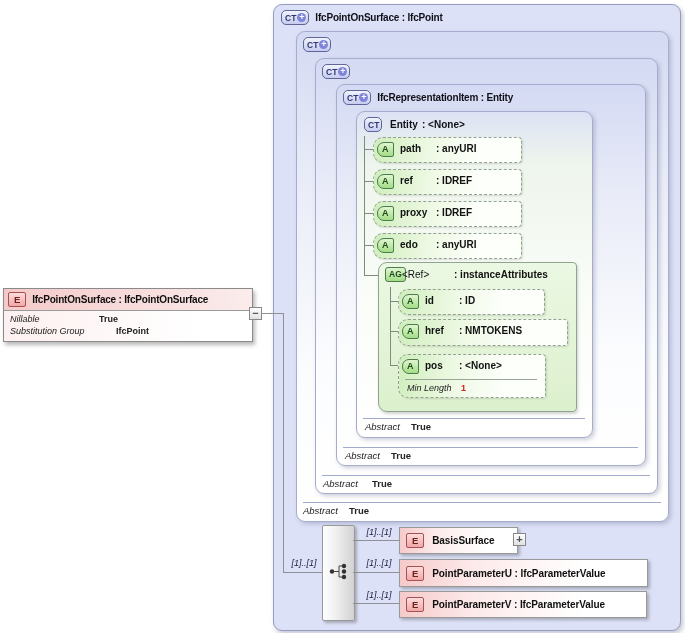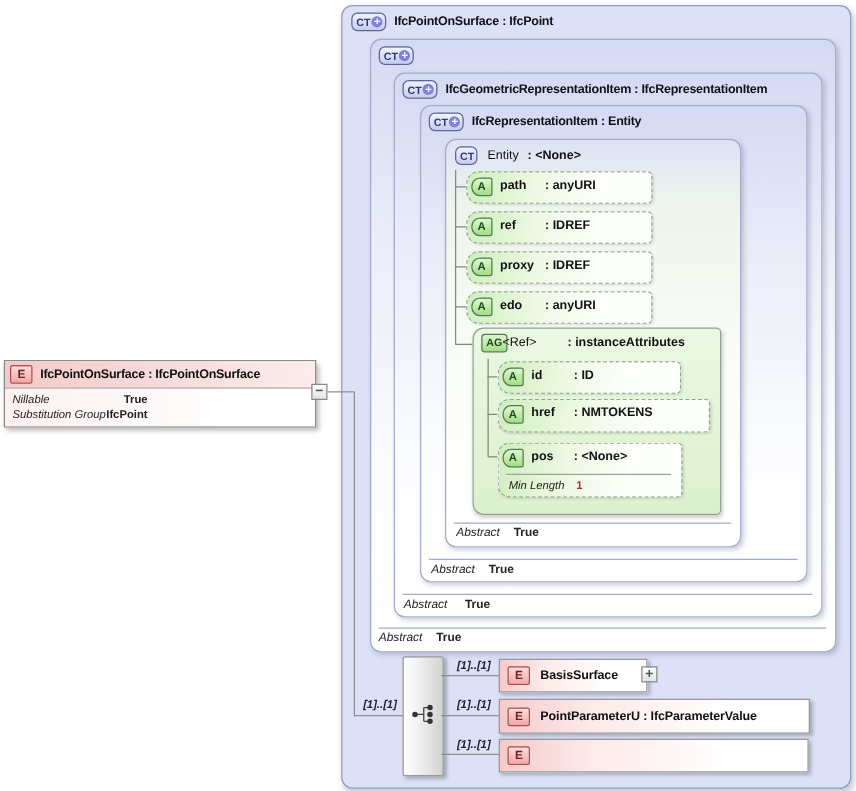--- a/index.html
+++ b/index.html
@@ -64,21 +64,21 @@
           display:flex;align-items:center;gap:8px;padding-left:6px;
           font-weight:bold;font-size:10px;letter-spacing:-0.1px;color:#101010;white-space:nowrap;}
   .handle{position:absolute;width:13px;height:13px;border:1px solid #888;box-sizing:border-box;
           background:linear-gradient(#ffffff,#e2e2e2);color:#555;
           font-size:11px;line-height:10px;text-align:center;font-weight:bold;}
   
   .hl{position:absolute;height:1px;background:#909090;}
   .vl{position:absolute;width:1px;background:#909090;}
   .hl-g{position:absolute;height:1px;background:#7d8c7d;}
   .vl-g{position:absolute;width:1px;background:#7d8c7d;}
-  .card{position:absolute;font-style:italic;font-weight:bold;font-size:9px;color:#21213f;
+  .card{position:absolute;font-style:italic;font-weight:normal;font-size:9px;color:#21213f;
         text-align:center;white-space:nowrap;}
   .seq-bar{position:absolute;border:1px solid #999;border-radius:2px;
         background:linear-gradient(to right,#ffffff 0%,#f0f0f0 40%,#d2d2d2 100%);
         box-shadow:2px 2px 3px rgba(0,0,0,.25);}
 </style>
 </head>
 <body>
 
 <div id="canvas">
 
@@ -101,21 +101,20 @@
       <div class="sep" style="left:6px;top:470px;width:358px;"></div>
       <span class="abs-label" style="left:6px;top:473px;">Abstract</span>
       <span class="abs-value" style="left:52px;top:473px;">True</span>
 
       <div class="ct-box" style="left:18px;top:26px;width:341px;height:434px;">
         <div class="ct-hdr" style="left:6px;top:5px;">
           <span class="ct-badge">
               <span>CT</span>
               <span class="ct-plus">+</span>
             </span>
-          <span>IfcGeometricRepresentationItem : IfcRepresentationItem</span>
         </div>
         <div class="sep" style="left:6px;top:416px;width:328px;"></div>
         <span class="abs-label" style="left:7px;top:419px;">Abstract</span>
         <span class="abs-value" style="left:56px;top:419px;">True</span>
 
         <div class="ct-box" style="left:20px;top:25px;width:308px;height:380px;">
           <div class="ct-hdr" style="left:6px;top:5px;">
             <span class="ct-badge">
                 <span>CT</span>
                 <span class="ct-plus">+</span>
@@ -124,21 +123,21 @@
           </div>
           <div class="sep" style="left:6px;top:362px;width:295px;"></div>
           <span class="abs-label" style="left:8px;top:365px;">Abstract</span>
           <span class="abs-value" style="left:54px;top:365px;">True</span>
 
           <div class="entity-box" style="left:19px;top:26px;width:235px;height:325px;">
             <div>
               <span class="ct-badge" style="position:absolute;left:7px;top:5px;">
                   <span>CT</span>
                 </span>
-              <span style="position:absolute;left:33px;top:7px;font-weight:normal;font-size:10px;color:#101018;">Entity</span>
+              <span style="position:absolute;left:33px;top:7px;font-weight:bold;font-size:10px;color:#101018;">Entity</span>
               <span style="position:absolute;left:65px;top:7px;font-weight:bold;font-size:10px;color:#101018;white-space:nowrap;">: &lt;None&gt;</span>
             </div>
 
             <div class="vl-g" style="left:7px;top:24px;height:139px;"></div>
             <div class="hl-g" style="left:7px;top:37px;width:9px;"></div>
             <div class="hl-g" style="left:7px;top:69px;width:9px;"></div>
             <div class="hl-g" style="left:7px;top:101px;width:9px;"></div>
             <div class="hl-g" style="left:7px;top:133px;width:9px;"></div>
             <div class="hl-g" style="left:7px;top:163px;width:14px;"></div>
 
@@ -204,21 +203,21 @@
 
   <div class="elem-box" style="left:3px;top:288px;width:248px;height:52px;">
     <div class="elem-hdr">
       <span class="e-badge">E</span>
       <span>IfcPointOnSurface : IfcPointOnSurface</span>
     </div>
     <div class="elem-body">
       <span class="prop-label" style="left:6px;top:3px;">Nillable</span>
       <span class="prop-value" style="left:95px;top:3px;">True</span>
       <span class="prop-label" style="left:6px;top:15px;">Substitution Group</span>
-      <span class="prop-value" style="left:81px;top:15px;">IfcPoint</span>
+      <span class="prop-value" style="left:112px;top:15px;">IfcPoint</span>
     </div>
   </div>
   <div class="handle" style="left:249px;top:307px;">−</div>
 
   <div class="hl" style="left:262px;top:313px;width:21px;"></div>
   <div class="vl" style="left:283px;top:313px;height:260px;"></div>
   <div class="hl" style="left:283px;top:572px;width:39px;"></div>
   <div class="card" style="left:286px;top:558px;width:36px;">[1]..[1]</div>
 
   <div class="seq-bar" style="left:322px;top:525px;width:31px;height:94px;">
@@ -246,15 +245,16 @@
   <div class="card" style="left:361px;top:558px;width:36px;">[1]..[1]</div>
   <div class="child-ebox" style="left:399px;top:559px;width:241px;height:26px;">
     <span class="e-badge">E</span>
     <span>PointParameterU : IfcParameterValue</span>
   </div>
 
   <div class="hl" style="left:353px;top:603px;width:46px;"></div>
   <div class="card" style="left:361px;top:590px;width:36px;">[1]..[1]</div>
   <div class="child-ebox" style="left:399px;top:591px;width:240px;height:25px;">
     <span class="e-badge">E</span>
+    <span>PointParameterV : IfcParameterValue</span>
   </div>
 
 </div>
 
 </body></html>

